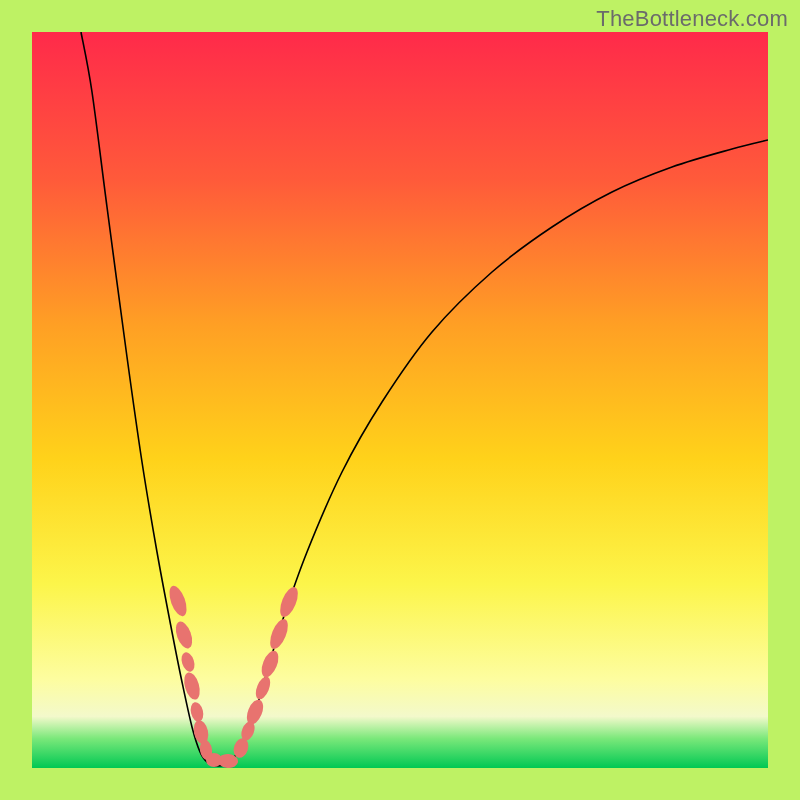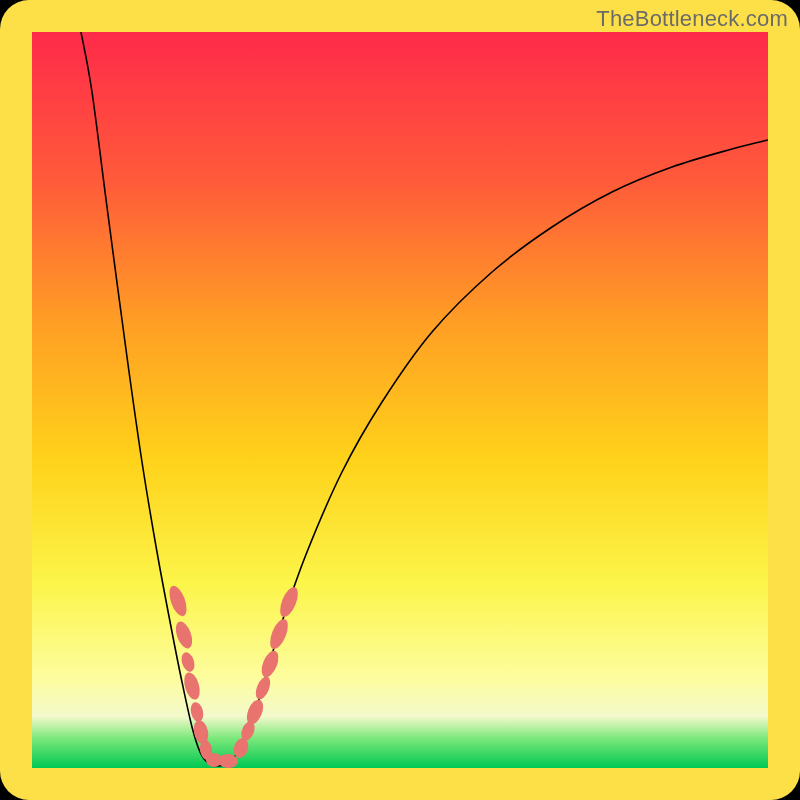--- a/index.html
+++ b/index.html
@@ -10,22 +10,21 @@
     overflow: hidden;
     background: #000;
     font-family: Arial, Helvetica, sans-serif;
   }
   .frame {
     position: absolute;
     top: 0;
     left: 0;
     width: 800px;
     height: 800px;
-    background: #fde047;
-    border-radius: 29px;
+    background: #bef264;
   }
   .plot-area {
     position: absolute;
     top: 32px;
     left: 32px;
     width: 736px;
     height: 736px;
     background: linear-gradient(
       to bottom,
       #ff2a4a 0%,

